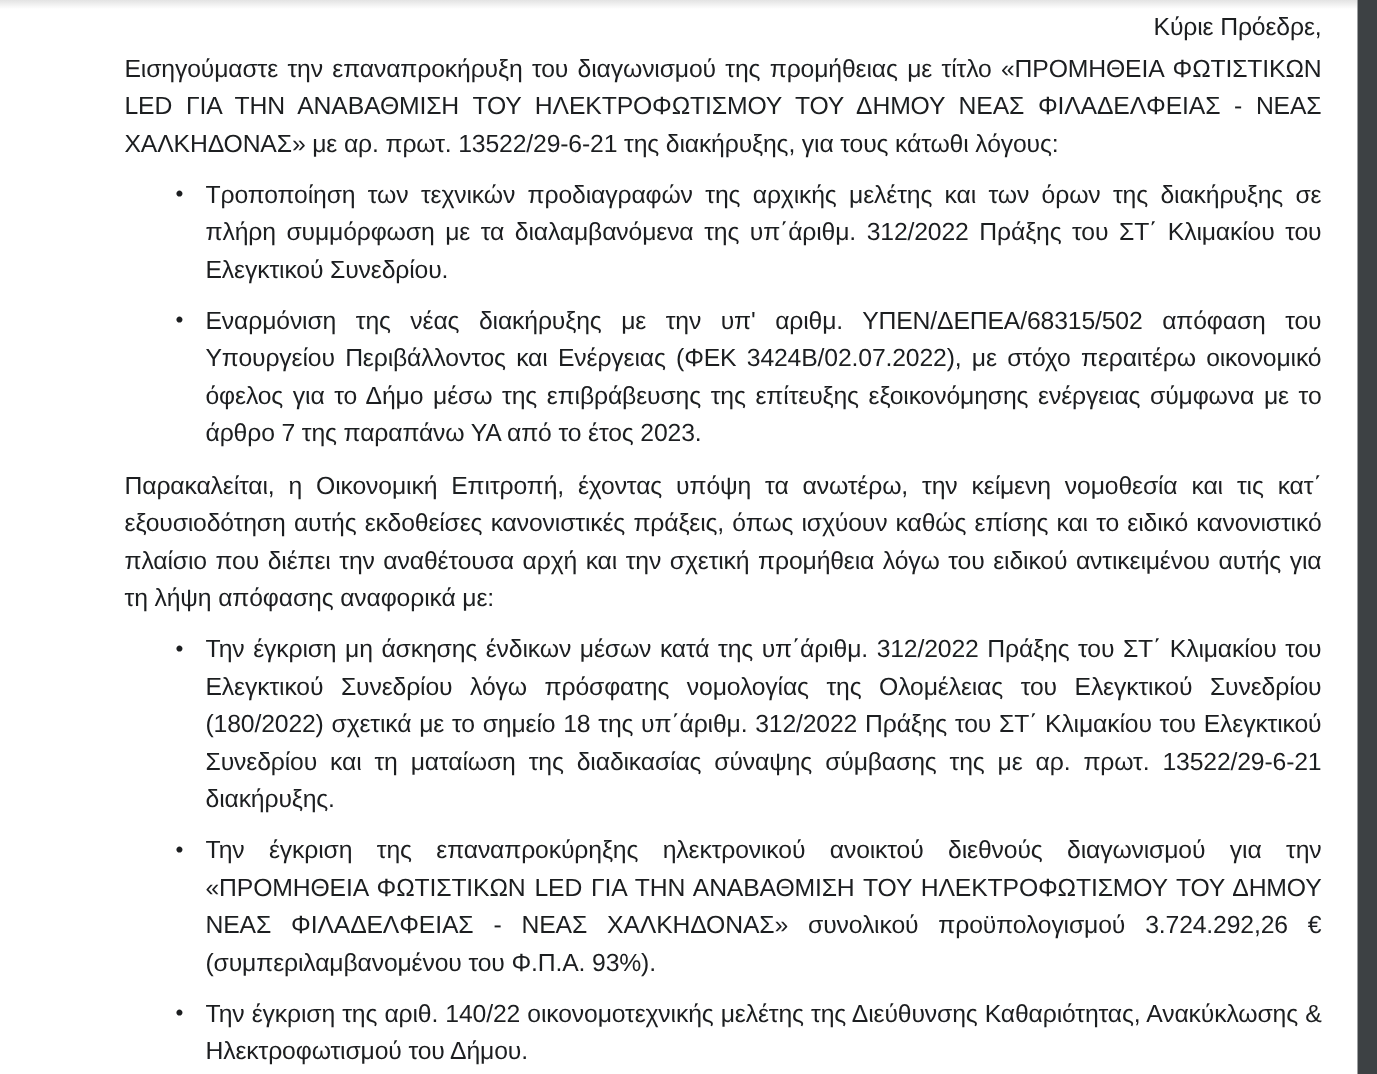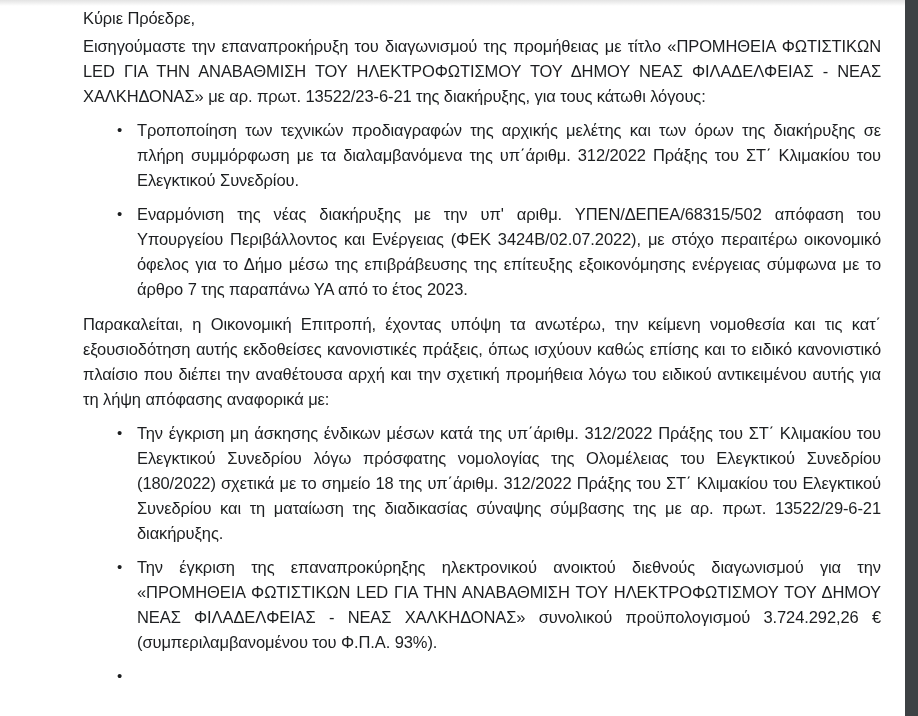--- a/index.html
+++ b/index.html
@@ -21,40 +21,40 @@
   }
   .outside{
     position:absolute;top:0;right:0;width:13px;height:716px;
     background:var(--outside-bg);
   }
   .content{
     position:absolute;left:83px;top:6px;width:798px;
     font-size:16.5px;line-height:25px;text-align:justify;
     letter-spacing:-0.1px;
   }
-  .greeting{margin:0 0 3px;text-align:left;}
+  .greeting{margin:0 0 3px;text-align:right;}
   .body-par{margin:0 0 9px;}
   ul.doc-list{list-style:none;margin:2px 0 10px;padding:0;}
   ul.doc-list li{position:relative;padding-left:54px;margin-bottom:9px;}
   ul.doc-list li:last-child{margin-bottom:0;}
   ul.doc-list .bullet{
     position:absolute;left:34px;top:-1px;
     font-size:15px;
   }
 </style>
 </head>
 <body>
 
 <div class="screen">
 
   <div class="content">
 
     <p class="greeting">Κύριε Πρόεδρε,</p>
 
-    <p class="body-par">Εισηγούμαστε την επαναπροκήρυξη του διαγωνισμού της προμήθειας με τίτλο «ΠΡΟΜΗΘΕΙΑ ΦΩΤΙΣΤΙΚΩΝ LED ΓΙΑ ΤΗΝ ΑΝΑΒΑΘΜΙΣΗ ΤΟΥ ΗΛΕΚΤΡΟΦΩΤΙΣΜΟΥ ΤΟΥ ΔΗΜΟΥ ΝΕΑΣ ΦΙΛΑΔΕΛΦΕΙΑΣ - ΝΕΑΣ ΧΑΛΚΗΔΟΝΑΣ» με αρ. πρωτ. 13522/23-6-21 της διακήρυξης, για τους κάτωθι λόγους:</p>
+    <p class="body-par">Εισηγούμαστε την επαναπροκήρυξη του διαγωνισμού της προμήθειας με τίτλο «ΠΡΟΜΗΘΕΙΑ ΦΩΤΙΣΤΙΚΩΝ LED ΓΙΑ ΤΗΝ ΑΝΑΒΑΘΜΙΣΗ ΤΟΥ ΗΛΕΚΤΡΟΦΩΤΙΣΜΟΥ ΤΟΥ ΔΗΜΟΥ ΝΕΑΣ ΦΙΛΑΔΕΛΦΕΙΑΣ - ΝΕΑΣ ΧΑΛΚΗΔΟΝΑΣ» με αρ. πρωτ. 13522/29-6-21 της διακήρυξης, για τους κάτωθι λόγους:</p>
 
     <ul class="doc-list">
       <li>
         <span class="bullet">•</span>
         <span>Τροποποίηση των τεχνικών προδιαγραφών της αρχικής μελέτης και των όρων της διακήρυξης σε πλήρη συμμόρφωση με τα διαλαμβανόμενα της υπ΄άριθμ. 312/2022 Πράξης του ΣΤ΄ Κλιμακίου του Ελεγκτικού Συνεδρίου.</span>
       </li>
       <li>
         <span class="bullet">•</span>
         <span>Εναρμόνιση της νέας διακήρυξης με την υπ' αριθμ. ΥΠΕΝ/ΔΕΠΕΑ/68315/502 απόφαση του Υπουργείου Περιβάλλοντος και Ενέργειας (ΦΕΚ 3424Β/02.07.2022), με στόχο περαιτέρω οικονομικό όφελος για το Δήμο μέσω της επιβράβευσης της επίτευξης εξοικονόμησης ενέργειας σύμφωνα με το άρθρο 7 της παραπάνω ΥΑ από το έτος 2023.</span>
       </li>
@@ -66,20 +66,21 @@
       <li>
         <span class="bullet">•</span>
         <span>Την έγκριση μη άσκησης ένδικων μέσων κατά της υπ΄άριθμ. 312/2022 Πράξης του ΣΤ΄ Κλιμακίου του Ελεγκτικού Συνεδρίου λόγω πρόσφατης νομολογίας της Ολομέλειας του Ελεγκτικού Συνεδρίου (180/2022) σχετικά με το σημείο 18 της υπ΄άριθμ. 312/2022 Πράξης του ΣΤ΄ Κλιμακίου του Ελεγκτικού Συνεδρίου και τη ματαίωση της διαδικασίας σύναψης σύμβασης της με αρ. πρωτ. 13522/29-6-21 διακήρυξης.</span>
       </li>
       <li>
         <span class="bullet">•</span>
         <span>Την έγκριση της επαναπροκύρηξης ηλεκτρονικού ανοικτού διεθνούς διαγωνισμού για την «ΠΡΟΜΗΘΕΙΑ ΦΩΤΙΣΤΙΚΩΝ LED ΓΙΑ ΤΗΝ ΑΝΑΒΑΘΜΙΣΗ ΤΟΥ ΗΛΕΚΤΡΟΦΩΤΙΣΜΟΥ ΤΟΥ ΔΗΜΟΥ ΝΕΑΣ ΦΙΛΑΔΕΛΦΕΙΑΣ - ΝΕΑΣ ΧΑΛΚΗΔΟΝΑΣ» συνολικού προϋπολογισμού 3.724.292,26 € (συμπεριλαμβανομένου του Φ.Π.Α. 93%).</span>
       </li>
       <li>
         <span class="bullet">•</span>
+        <span>Την έγκριση της αριθ. 140/22 οικονομοτεχνικής μελέτης της Διεύθυνσης Καθαριότητας, Ανακύκλωσης &amp; Ηλεκτροφωτισμού του Δήμου.</span>
       </li>
     </ul>
 
   </div>
 
   <div class="top-shade"></div>
   <div class="outside"></div>
 
 </div>
 

